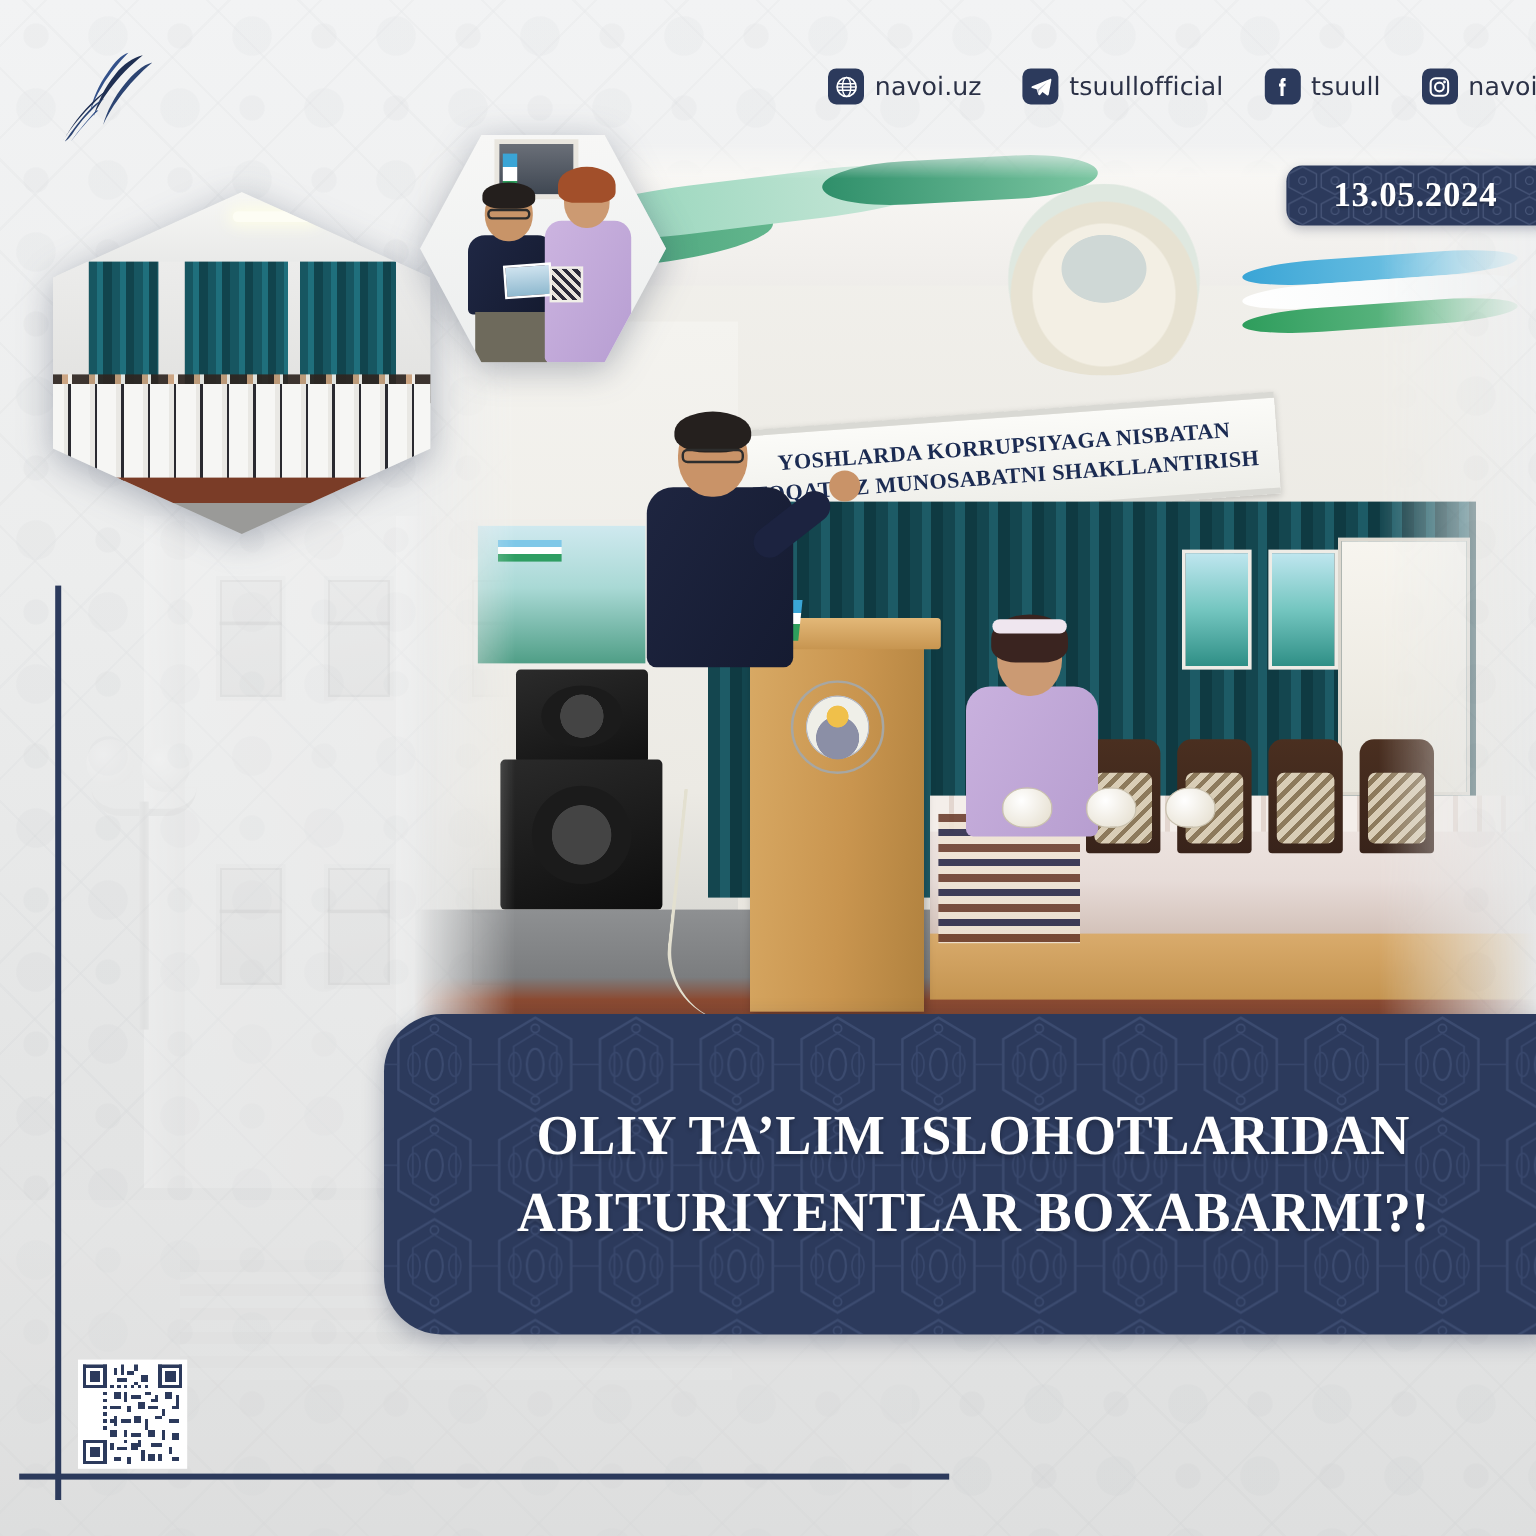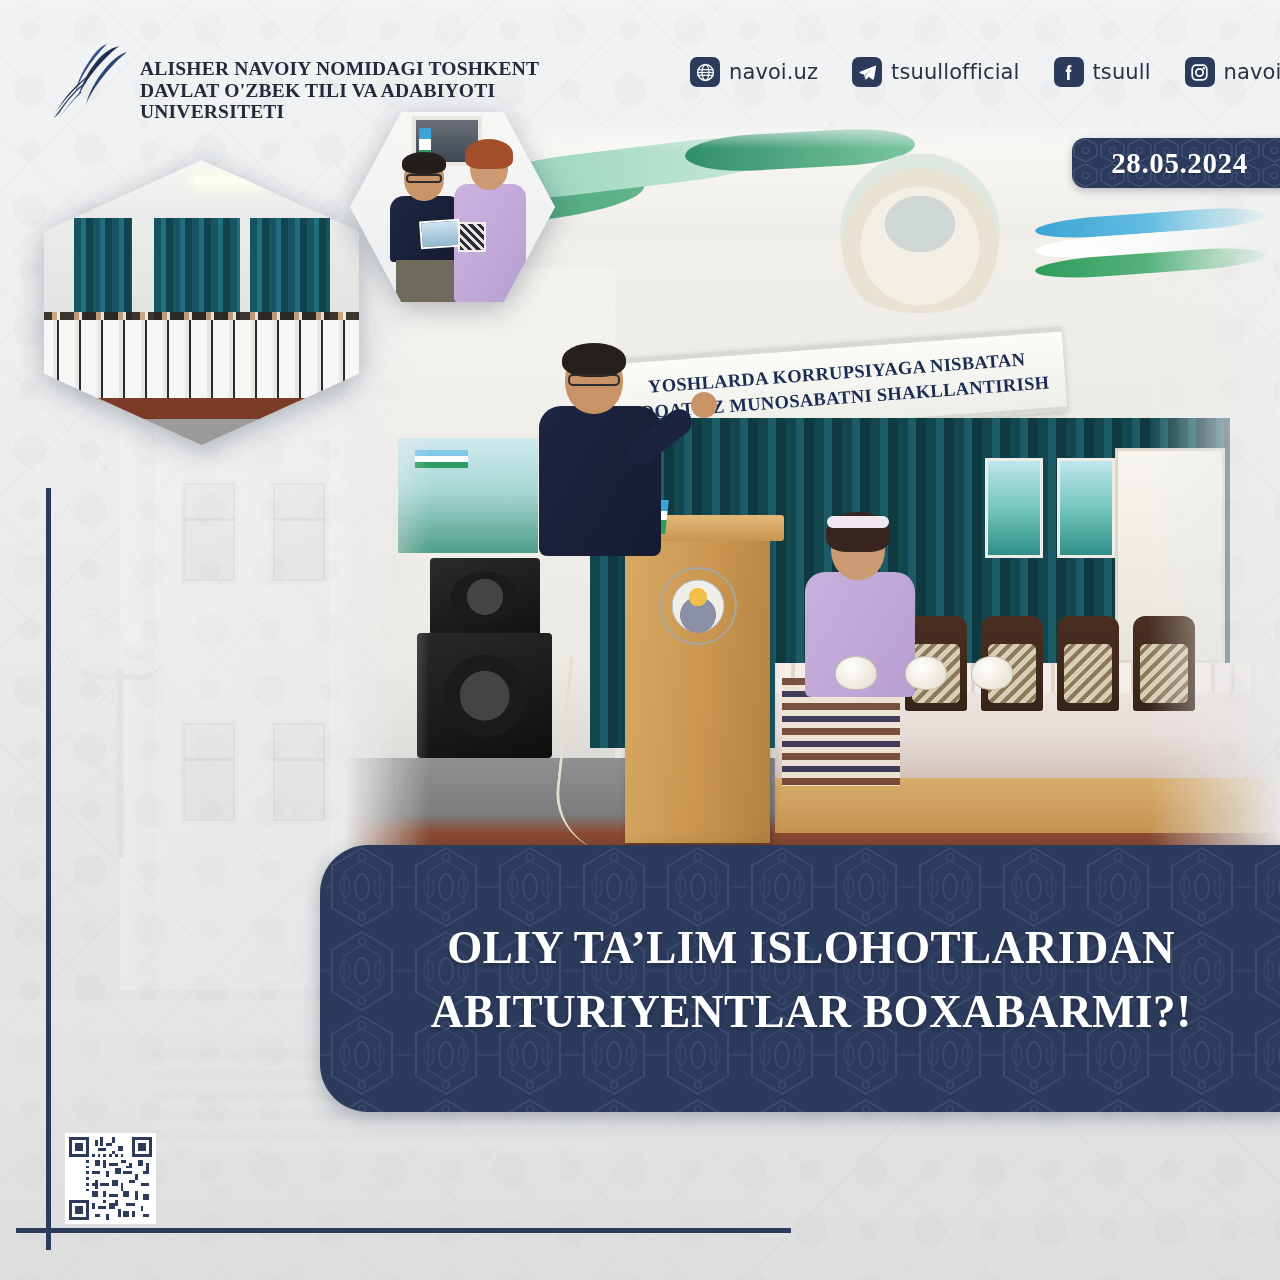--- a/index.html
+++ b/index.html
@@ -572,21 +572,20 @@
       <svg viewBox="0 0 88 76">
         <path d="M72 4 C62 12 52 22 44 33 C38 41 34 48 31 55 C34 44 40 31 49 20 C56 11 64 6 72 4 Z" fill="#1f2f52"></path>
         <path d="M80 10 C70 18 60 29 52 40 C46 48 42 55 39 62 C42 51 48 39 57 28 C64 19 72 12 80 10 Z" fill="#2c4472"></path>
         <path d="M60 2 C52 10 44 20 38 30 C33 38 30 45 28 52 C30 41 35 29 43 18 C49 9 54 4 60 2 Z" fill="#33518a"></path>
         <path d="M46 30 C34 38 22 50 14 62 C8 71 5 76 5 76 C10 68 18 57 28 47 C34 41 41 34 46 30 Z" fill="#1f2f52"></path>
         <path d="M40 40 C30 48 20 59 13 70 C9 75 7 76 7 76 C13 67 21 56 30 47 C34 43 38 41 40 40 Z" fill="#2c4472"></path>
         <path d="M33 50 C24 60 16 70 12 76 C18 68 27 57 35 50 Z" fill="#33518a"></path>
       </svg>
     </div>
 
-    <div class="org-name">ALISHER NAVOIY NOMIDAGI TOSHKENT DAVLAT O'ZBEK TILI VA ADABIYOTI UNIVERSITETI</div>
 
     <div class="socials">
 
       <div class="social">
         <span class="s-ico">
           <svg width="19" height="19" viewBox="0 0 24 24">
             <circle cx="12" cy="12" r="10" fill="none" stroke="#fff" stroke-width="1.8"></circle>
             <ellipse cx="12" cy="12" rx="4.4" ry="10" fill="none" stroke="#fff" stroke-width="1.5"></ellipse>
             <line x1="2" y1="8.5" x2="22" y2="8.5" stroke="#fff" stroke-width="1.5"></line>
             <line x1="2" y1="15.5" x2="22" y2="15.5" stroke="#fff" stroke-width="1.5"></line>
@@ -633,21 +632,21 @@
     <svg class="pat" viewBox="0 0 215 50" preserveAspectRatio="none">
       <defs>
         <pattern id="orn1" width="27" height="25" patternUnits="userSpaceOnUse">
           <rect width="27" height="25" fill="none"></rect>
           <path d="M13.5 1 L25 7 L25 18 L13.5 24 L2 18 L2 7 Z" fill="none" stroke="#8f9ec2" stroke-width="1.1"></path>
           <circle cx="13.5" cy="12.5" r="3.2" fill="none" stroke="#8f9ec2" stroke-width="1"></circle>
         </pattern>
       </defs>
       <rect width="215" height="50" fill="url(#orn1)"></rect>
     </svg>
-    <span class="lbl">28.05.2024</span>
+    <span class="lbl">13.05.2024</span>
   </div>
 
   <div class="title-banner">
     <svg class="tb-pat" viewBox="0 0 965 267" preserveAspectRatio="none">
       <defs>
         <pattern id="orn2" width="84" height="84" patternUnits="userSpaceOnUse">
           <rect width="84" height="84" fill="none"></rect>
           <path d="M42 3 L72 21 L72 63 L42 81 L12 63 L12 21 Z" fill="none" stroke="#5c6e97" stroke-width="2"></path>
           <path d="M42 16 L60 27 L60 57 L42 68 L24 57 L24 27 Z" fill="none" stroke="#4e5f88" stroke-width="1.6"></path>
           <ellipse cx="42" cy="42" rx="7" ry="13" fill="none" stroke="#5c6e97" stroke-width="1.8"></ellipse>

